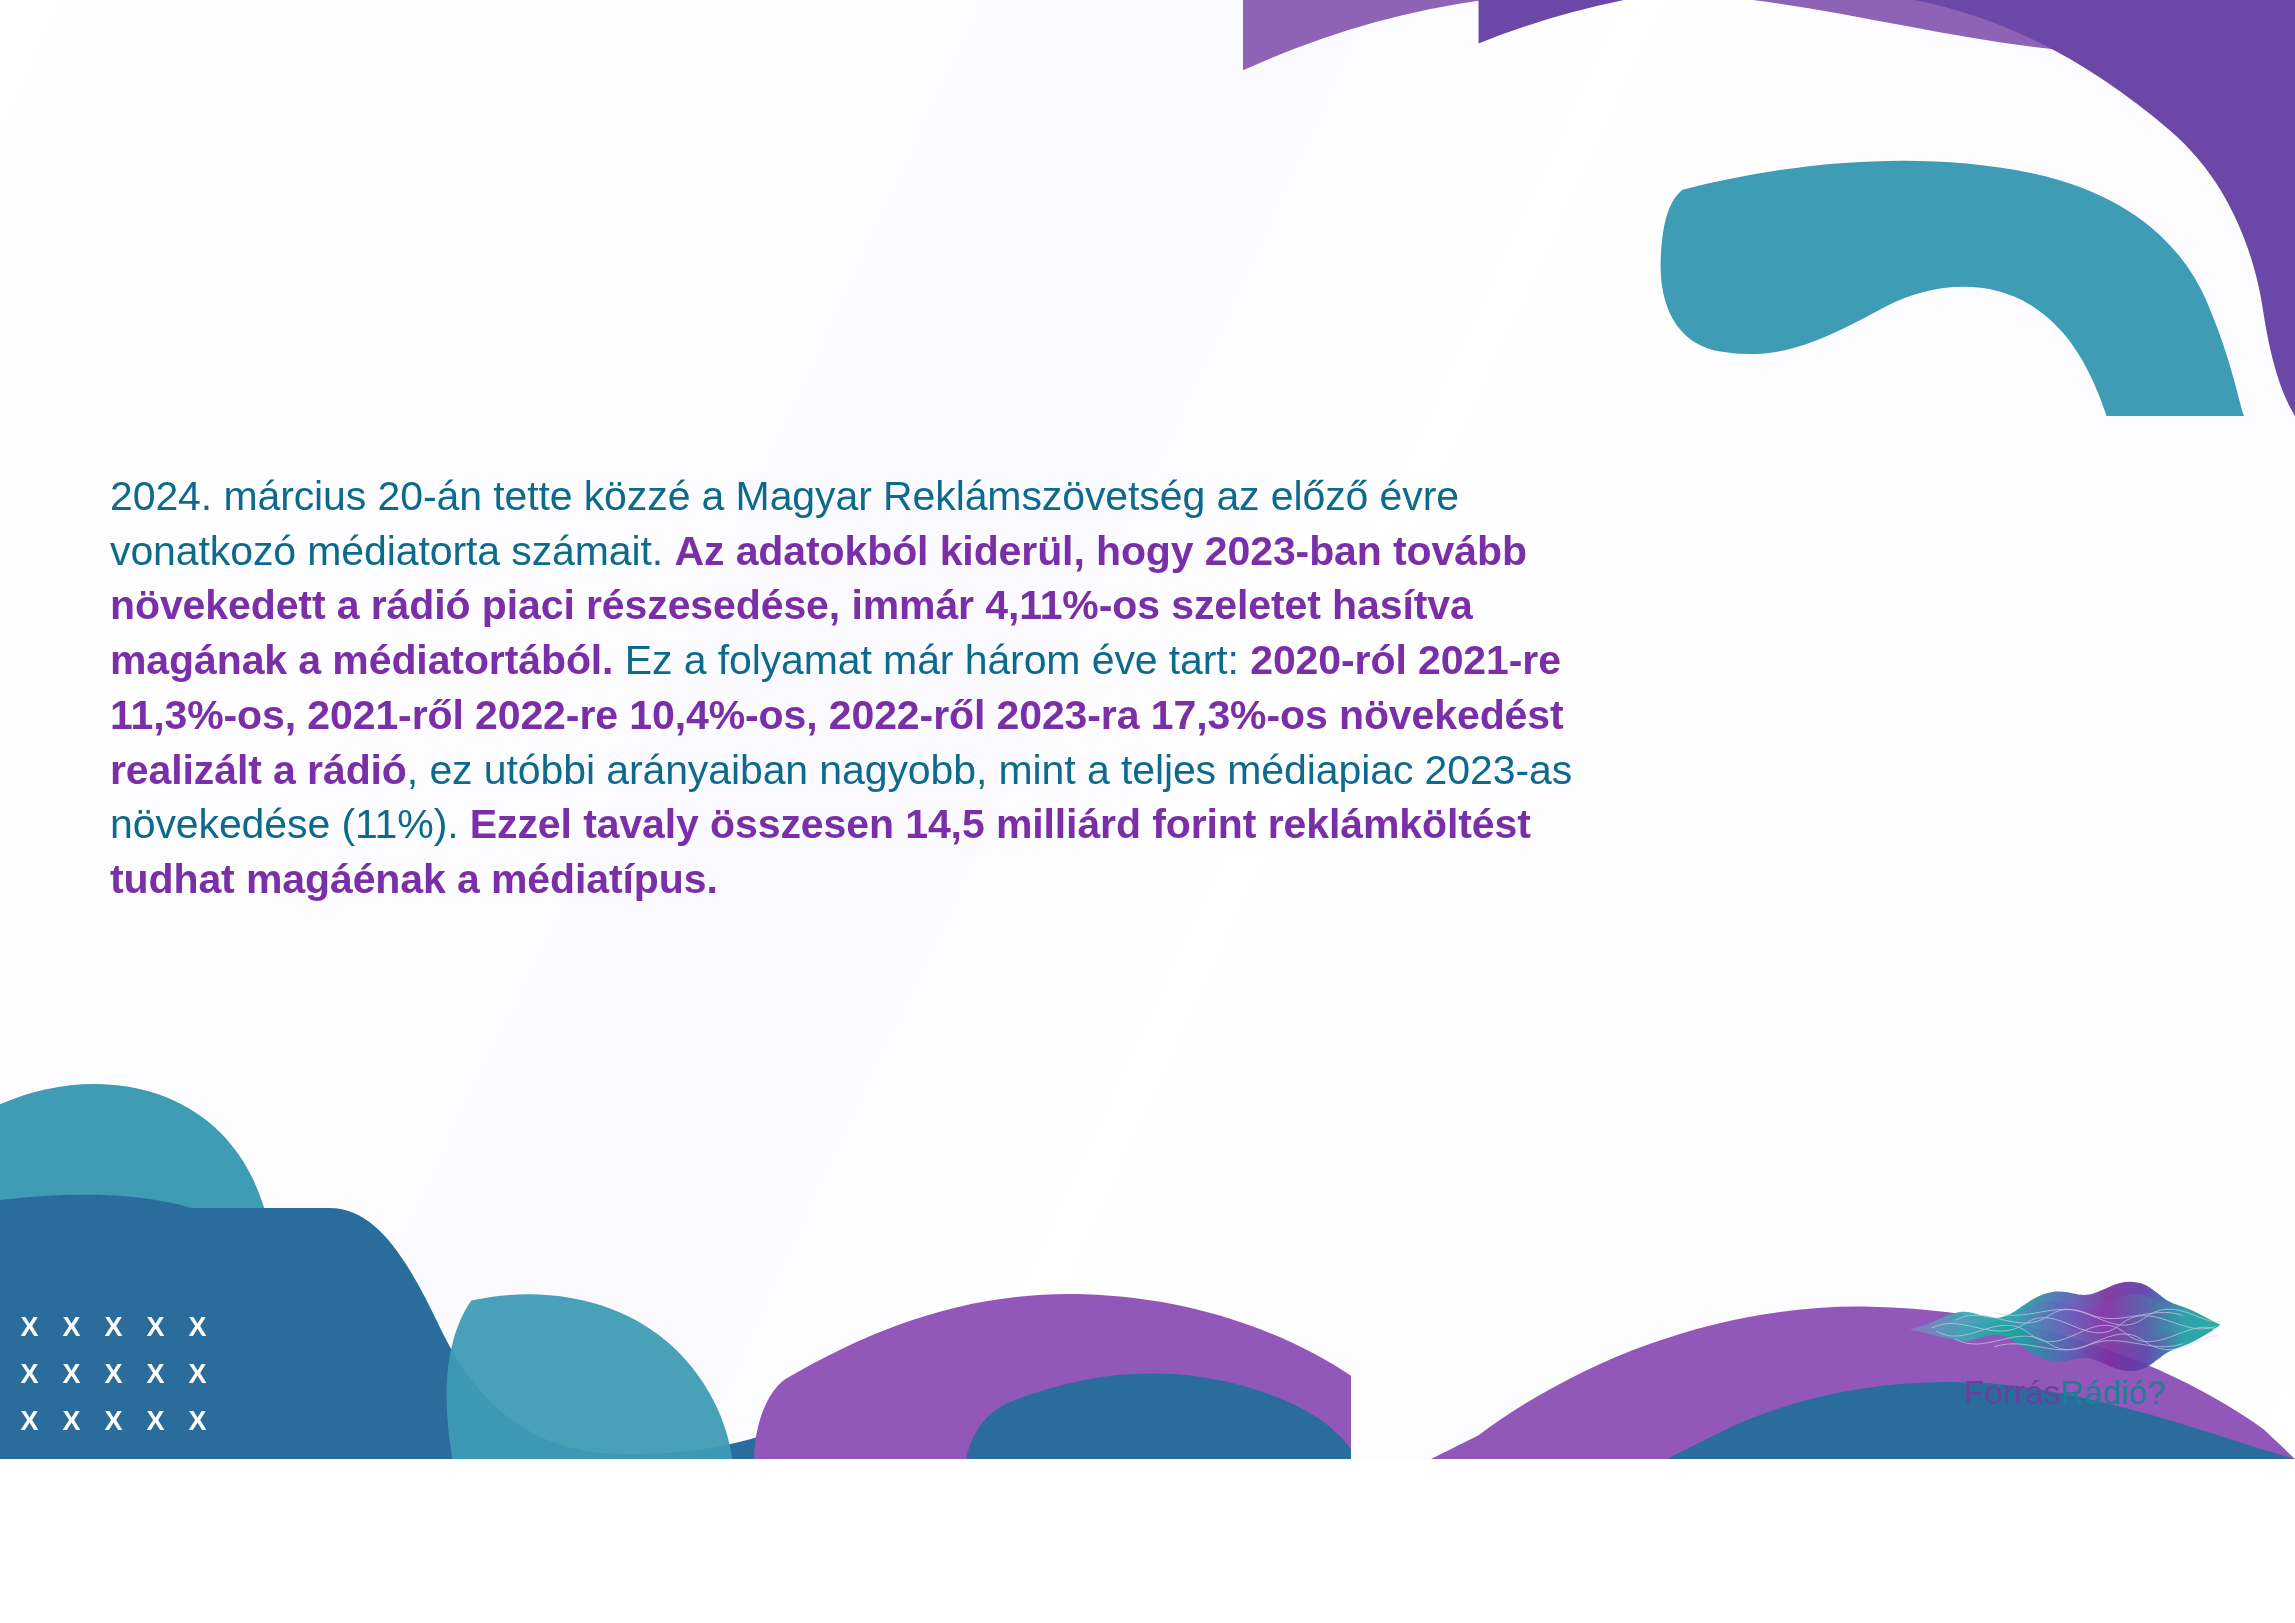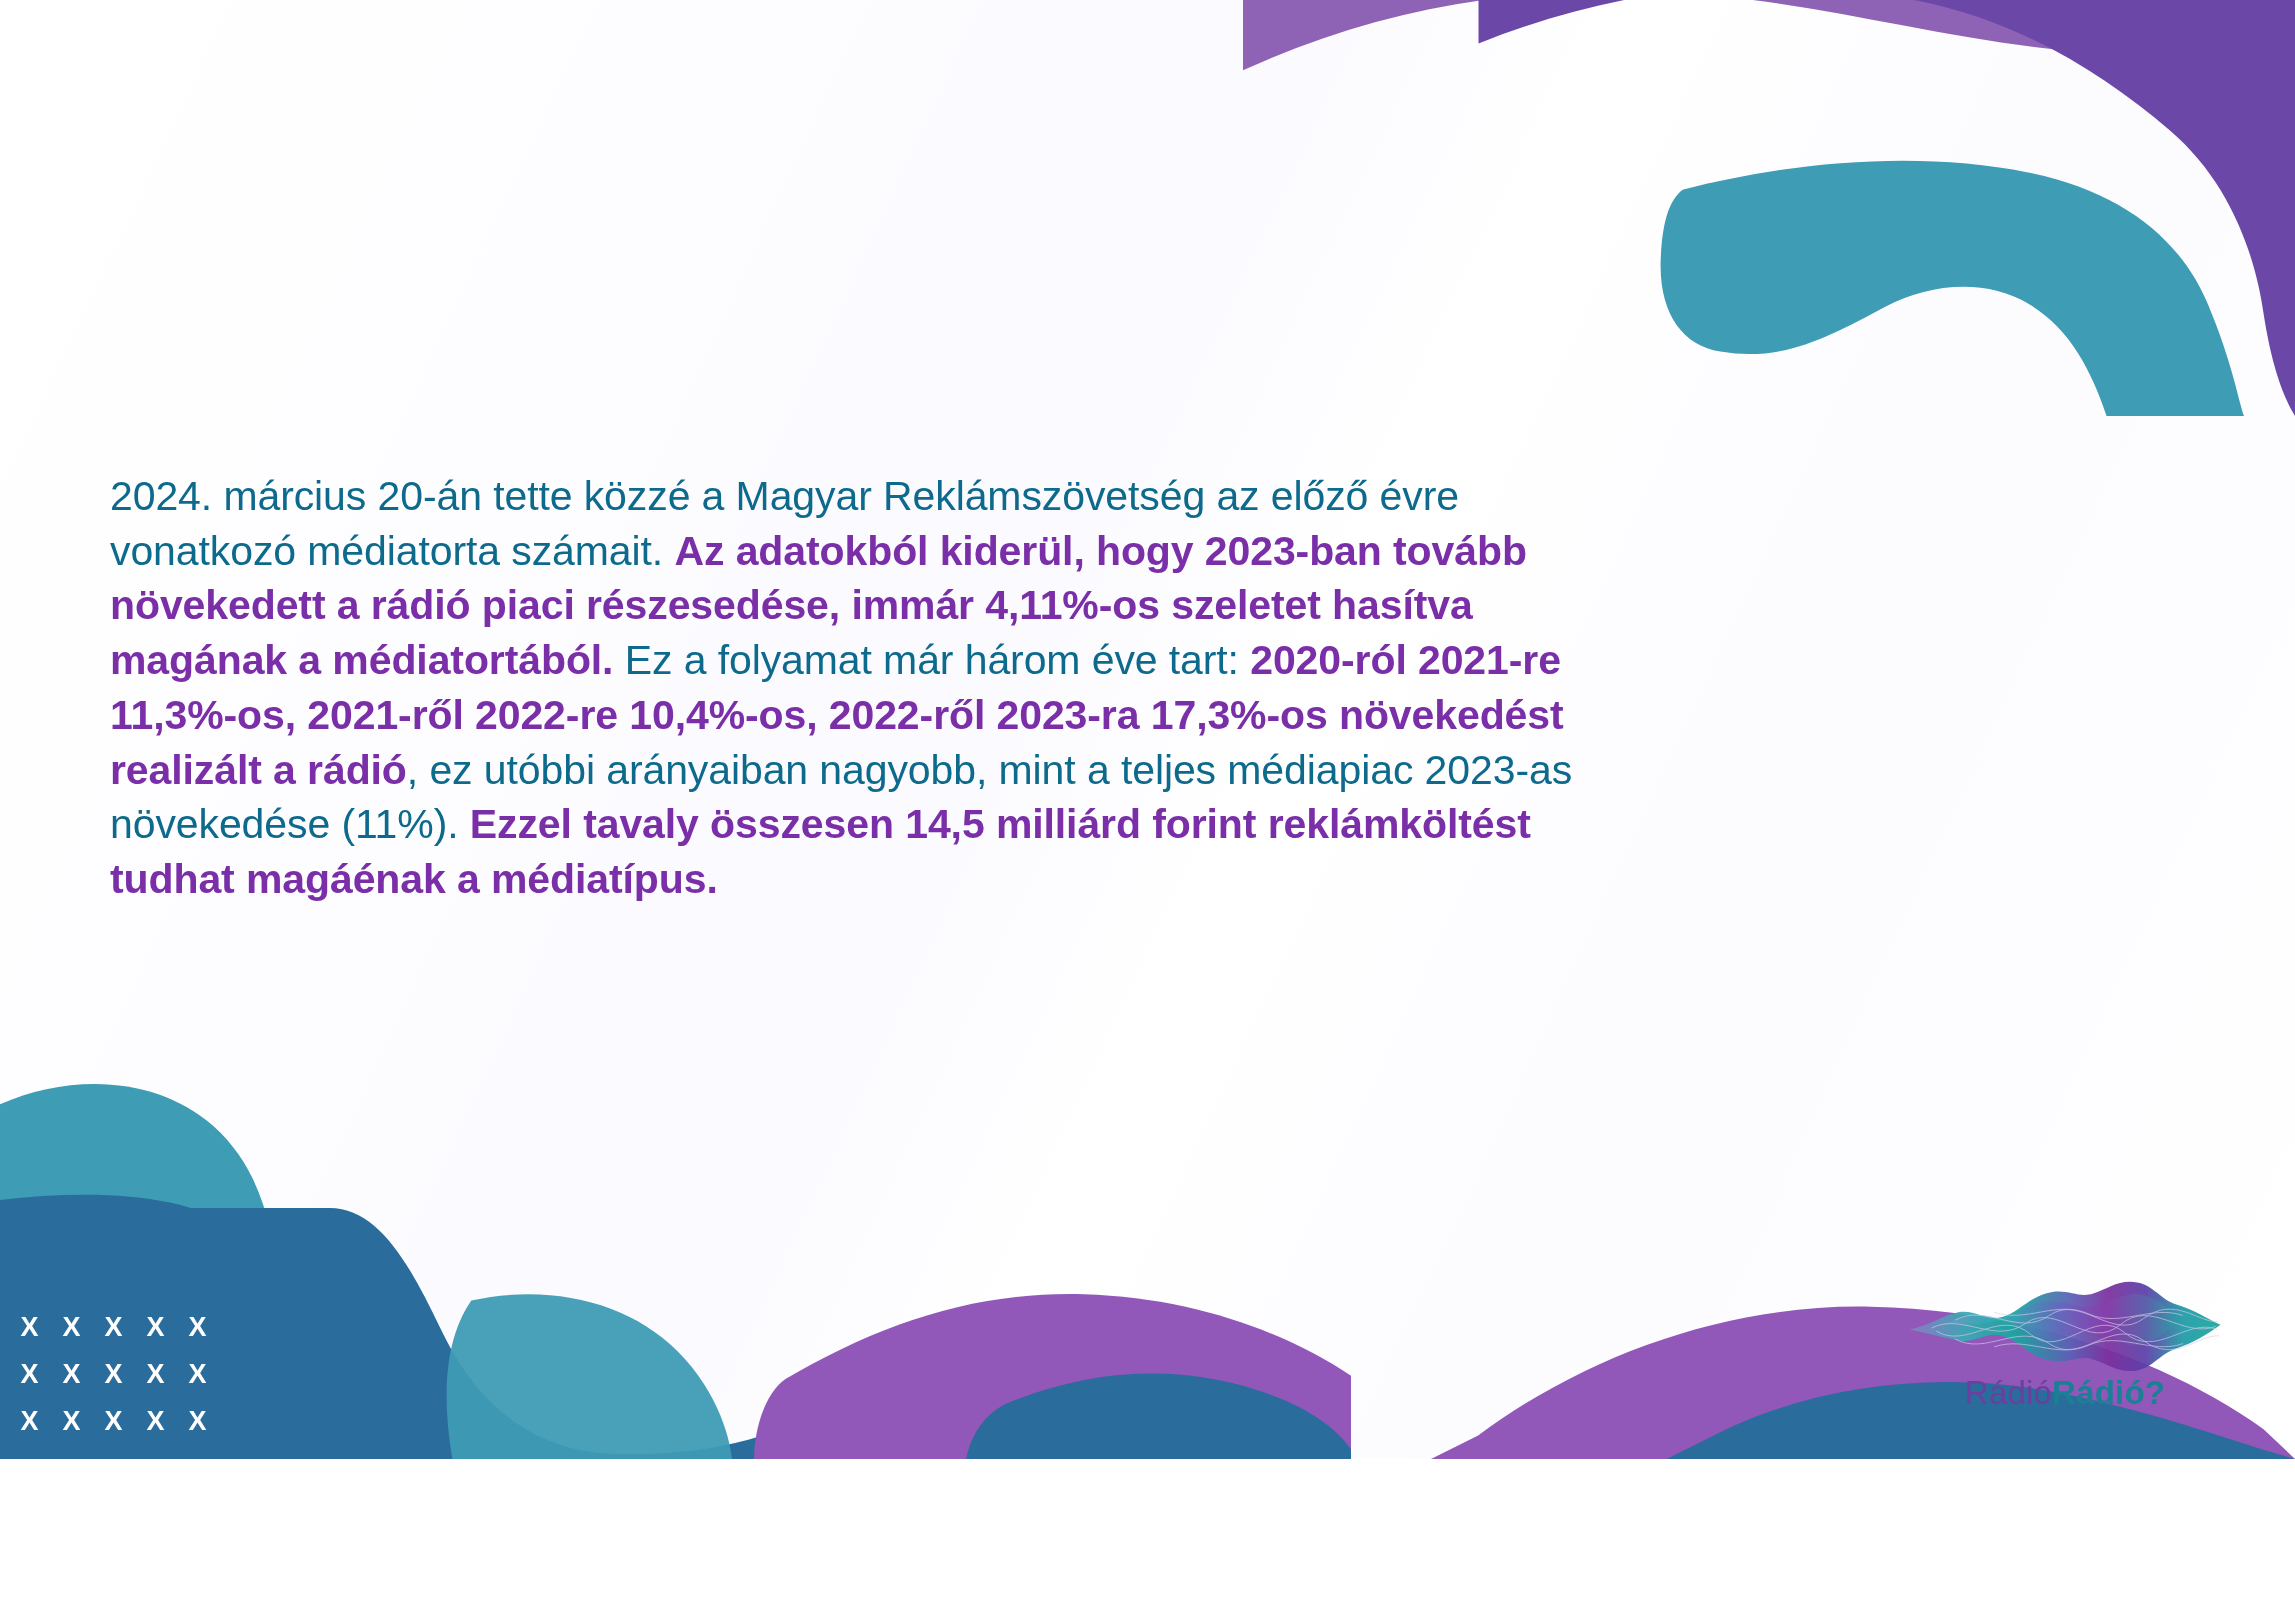--- a/index.html
+++ b/index.html
@@ -152,21 +152,21 @@
     height: 104px;
   }
   #logo-text {
     margin-top: -6.3px;
     font-size: 33px;
     font-weight: 400;
     letter-spacing: 0.2px;
     white-space: nowrap;
   }
   #logo-text .miert { color: #6b3fa0; }
-  #logo-text .radio { color: #1b7f96; font-weight: bold; }
+  #logo-text .radio { color: #1b7f96; }
 </style>
 </head>
 <body>
 
 <div id="slide">
 
   <svg id="deco-top-right" class="deco" viewBox="0 0 1340 560" preserveAspectRatio="none">
     <path d="M 0,120 C 180,38 360,10 560,22 C 760,34 930,96 1140,100 C 1240,102 1310,92 1340,84 L 1340,0 L 0,0 Z" fill="#8e62b5"></path>
     <path d="M 300,86 C 470,18 640,-4 830,26 C 980,50 1090,120 1180,196 C 1260,264 1290,360 1300,430 C 1310,494 1324,534 1340,560 L 1340,0 L 300,0 Z" fill="#6b48a8"></path>
     <path d="M 560,272 C 700,236 860,222 1000,250 C 1120,274 1196,336 1230,420 C 1260,492 1268,540 1275,560 L 1100,560 C 1080,500 1052,448 1002,418 C 946,384 874,392 820,420 C 748,458 690,492 608,478 C 560,470 530,430 532,362 C 534,314 542,286 560,272 Z" fill="#3e9cb4"></path>
@@ -241,20 +241,20 @@
       <g stroke="#d8cdea" stroke-width="1.1" fill="none" opacity="0.75">
         <path d="M30,66 C70,46 110,88 150,60 C190,32 230,96 270,62 C310,28 350,80 392,64"></path>
         <path d="M36,70 C76,94 116,40 156,74 C196,108 236,38 276,72 C316,106 356,52 394,68"></path>
         <path d="M60,56 C100,34 140,78 180,50 C220,22 260,84 300,54 C340,24 370,60 396,58"></path>
         <path d="M60,80 C100,102 140,58 180,86 C220,114 260,52 300,82 C340,112 370,74 396,76"></path>
         <path d="M110,46 C150,60 190,30 230,48 C270,66 310,36 350,50"></path>
         <path d="M110,90 C150,76 190,106 230,88 C270,70 310,100 350,86"></path>
       </g>
     </svg>
     <div id="logo-text">
-      <span class="miert">Rádió</span><span class="radio">Rádió?</span>
+      <span class="miert">Forrás</span><span class="radio">Rádió?</span>
     </div>
   </div>
 
 </div>
 
 <div id="below-slide"></div>
 
 
 </body></html>

